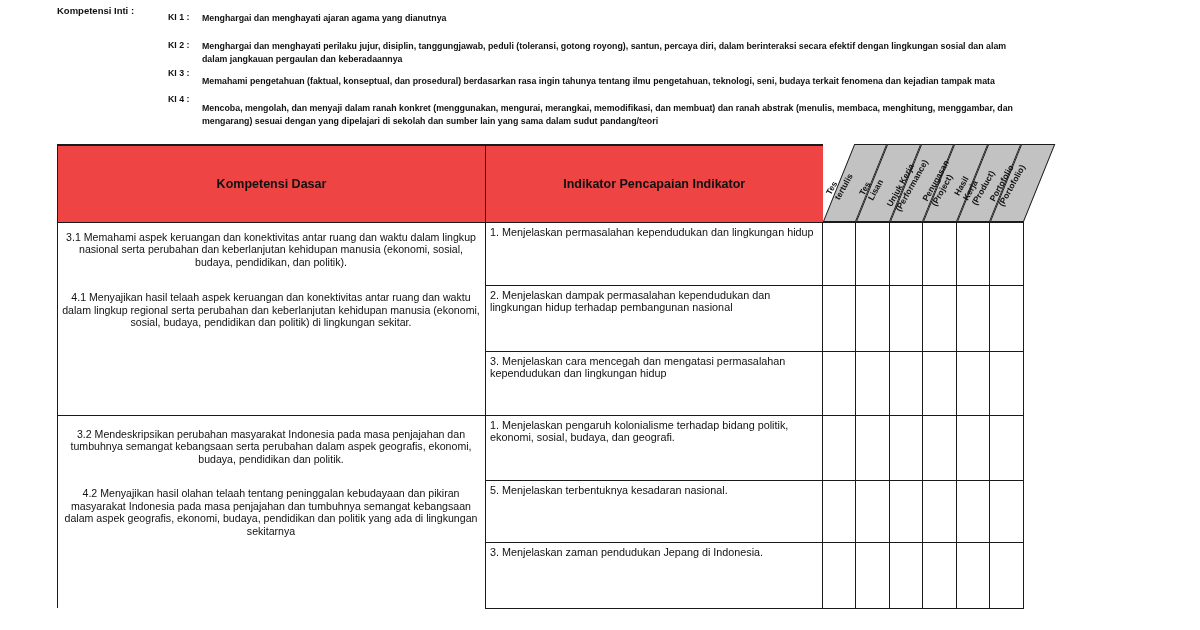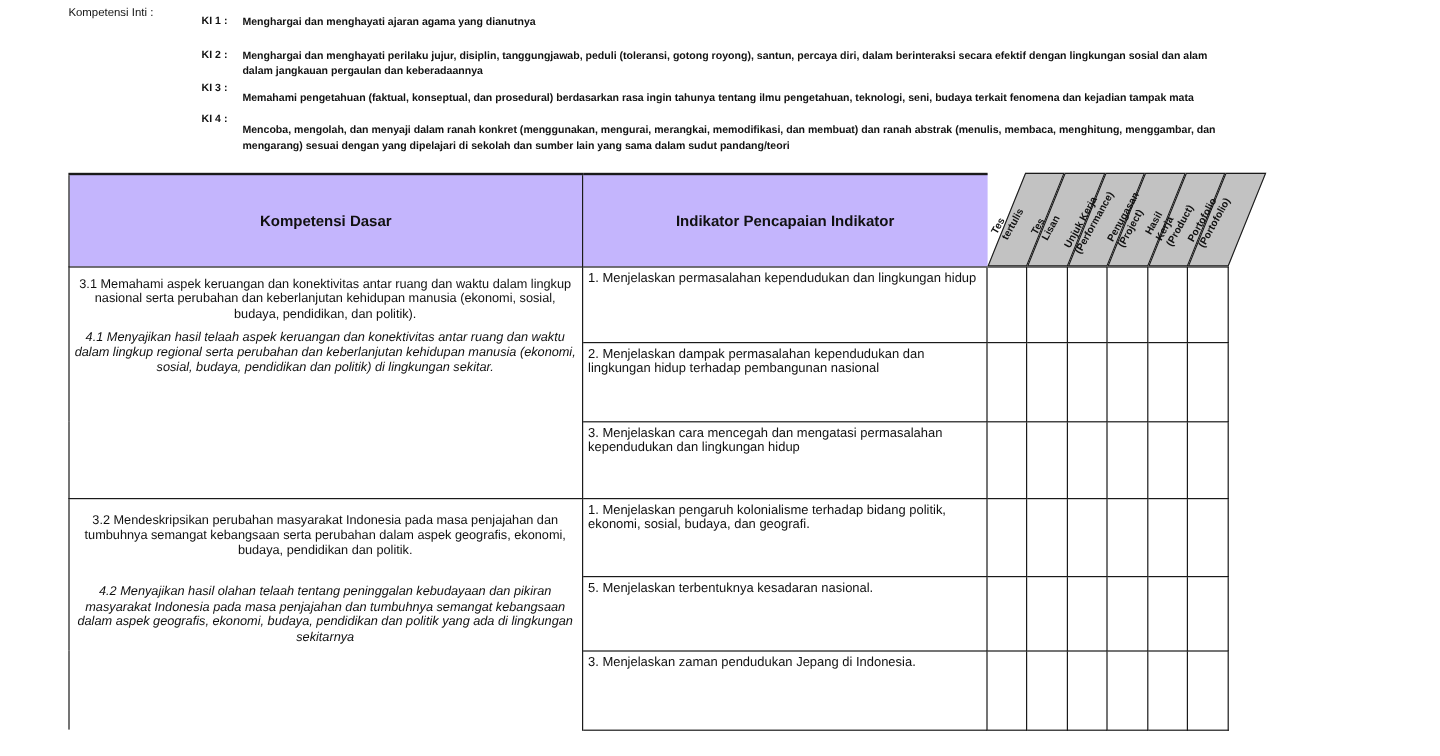--- a/index.html
+++ b/index.html
@@ -8,21 +8,21 @@
     position: relative;
     background: #ffffff;
     font-family: "Liberation Sans", sans-serif;
     color: #111;
     overflow: hidden;
   }
 
   
   .ki-title {
     position: absolute; left: 57px; top: 5px;
-    font-size: 9.5px; font-weight: normal;
+    font-size: 9.5px; font-weight: bold;
   }
   .ki-row { position: absolute; left: 168px; width: 860px; }
   .ki-row .ki-label {
     position: absolute; left: 0; top: 0;
     font-size: 8.8px; font-weight: bold; white-space: nowrap;
   }
   .ki-row .ki-text {
     margin-left: 34px; width: 812px;
     font-size: 8.8px; font-weight: bold; line-height: 13px;
   }
@@ -41,21 +41,21 @@
   }
   .kd-table th, .kd-table td {
     border: 1.6px solid #1a1a1a;
     vertical-align: top;
     overflow: visible;
   }
   th.kd-head, th.ind-head {
     border-top-width: 2.2px;
     font-size: 12.5px; font-weight: bold;
     text-align: center; vertical-align: middle;
-    background: #c4b5fd;
+    background: #ef4444;
   }
   th.ind-head { border-right: none; }
 
   
   th.assess-th { border: none; position: relative; padding: 0; }
   .assess-skew {
     position: absolute; left: 0; right: 0; top: -1px; bottom: 0;
     background: #c2c2c2;
     border: 1.6px solid #1a1a1a;
     transform: skewX(-22deg);
@@ -74,23 +74,23 @@
     text-align: left; color: #111;
   }
 
   
   td.kd-cell {
     padding: 2px 5px 2px 4px;
     font-size: 10.6px; line-height: 12.6px; text-align: center;
   }
   td.kd-cell p { margin: 0; }
   td.kd-cell.sec1 p.p1 { margin-top: 6px; }
-  td.kd-cell.sec1 p.p2 { margin-top: 7px; font-style: italic; }
+  td.kd-cell.sec1 p.p2 { margin-top: 23px; }
   td.kd-cell.sec2 p.p1 { margin-top: 10px; }
-  td.kd-cell.sec2 p.p2 { margin-top: 22px; font-style: italic; }
+  td.kd-cell.sec2 p.p2 { margin-top: 22px; }
   td.ind-cell {
     padding: 3px 8px 2px 4px;
     font-size: 10.8px; line-height: 12.8px;
   }
   td.mark { background: #fff; }
   td.no-bottom { border-bottom: none; }
 </style>
 </head>
 <body>
 

